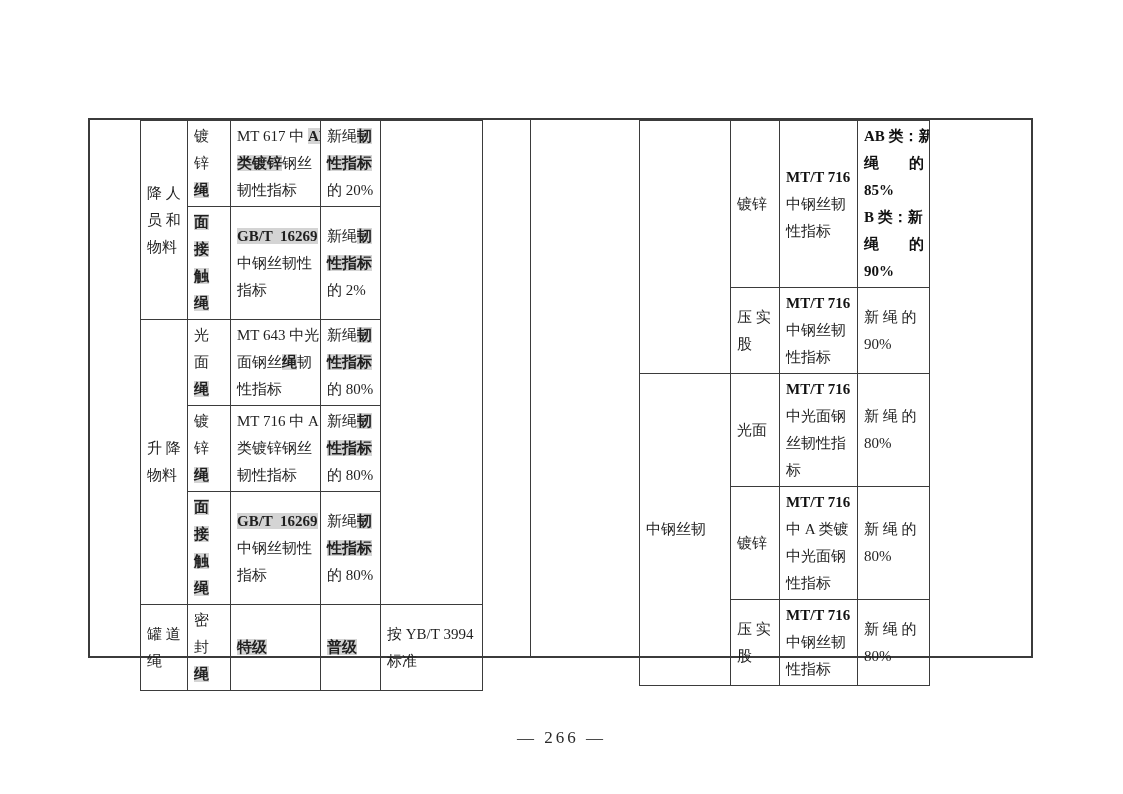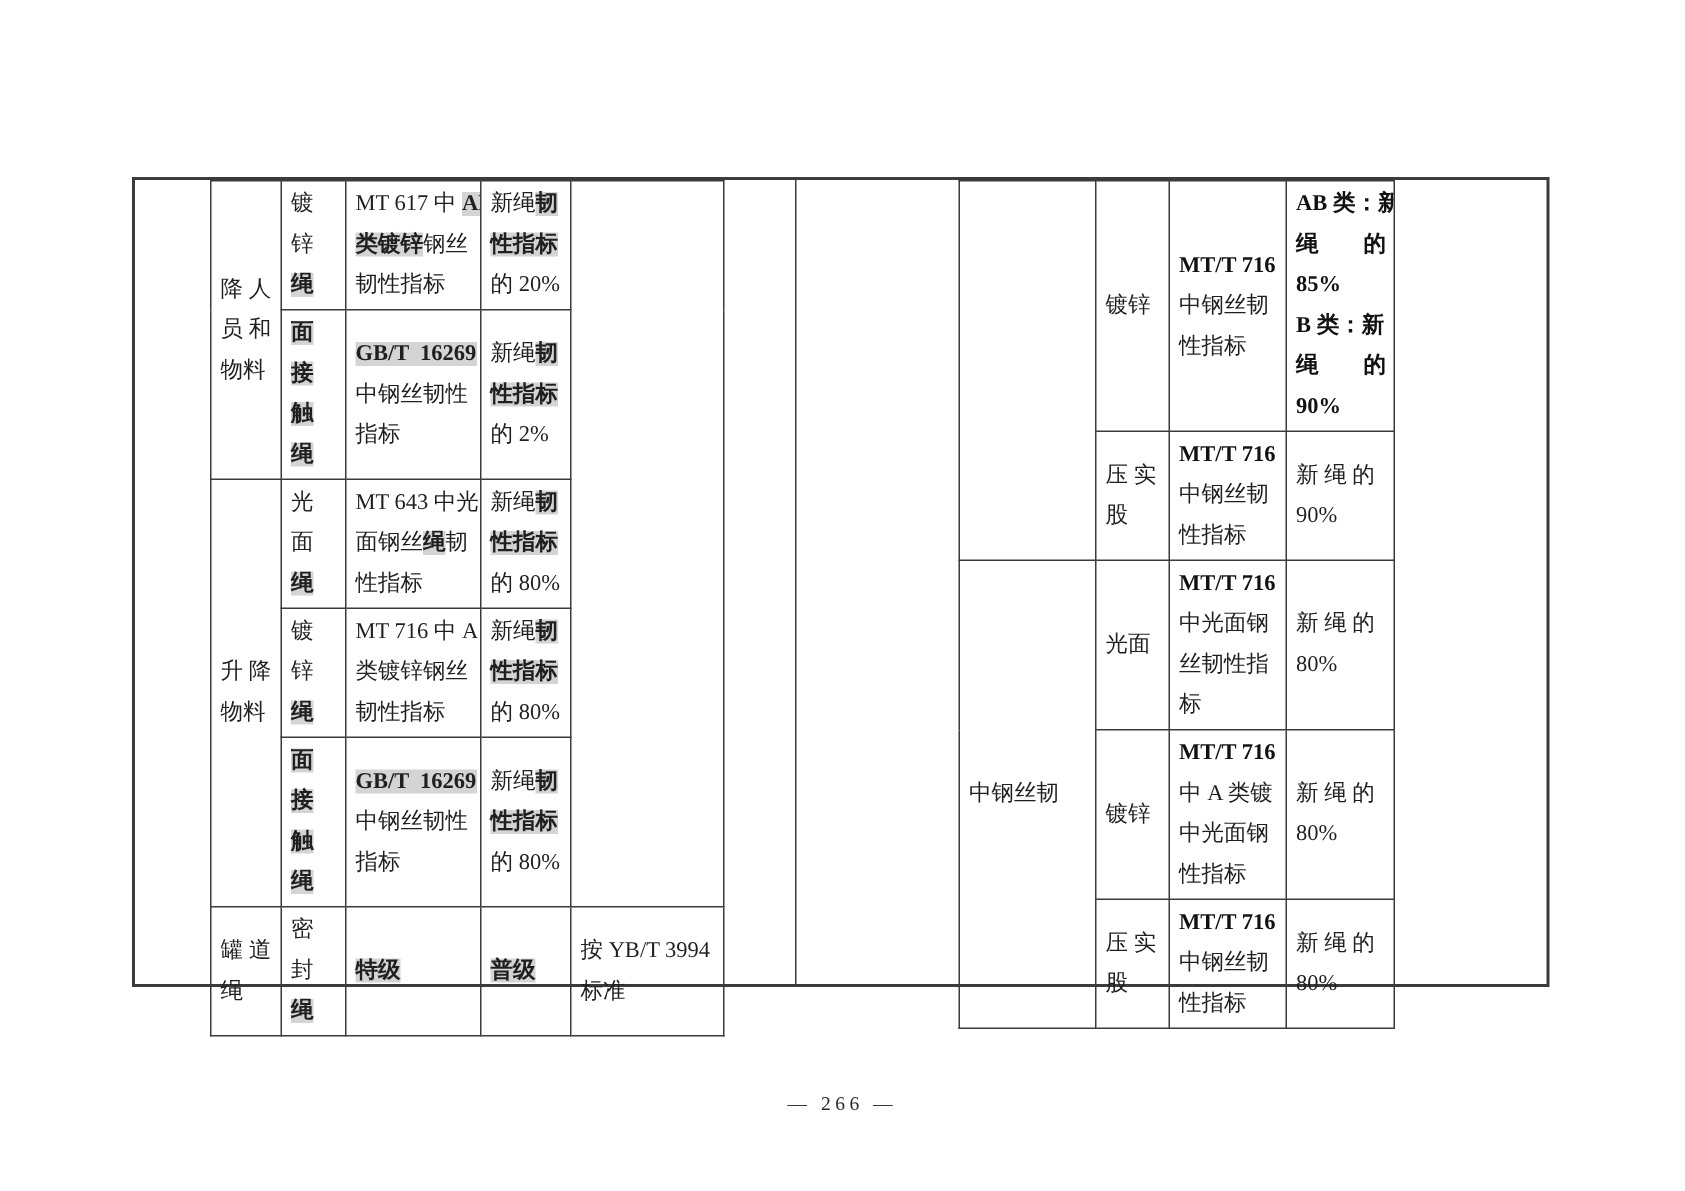--- a/index.html
+++ b/index.html
@@ -29,21 +29,21 @@
   .tl { white-space:pre; }
   .hl { background:#d4d4d4; font-weight:700; }
   .bd { font-weight:700; color:#111111; }
   
   .vline {
     position:absolute; top:0; bottom:0; left:440px; width:0;
     border-left:1px solid #3b3b3b;
   }
   .pageno {
     position:absolute; left:0; right:0; top:728px; text-align:center;
-    font-size:13px; letter-spacing:3px; color:#2a2a2a;
+    font-size:17px; letter-spacing:3px; color:#2a2a2a;
   }
 </style>
 </head>
 <body>
 
 <div class="page">
 
   <div class="grid">
 
     <table class="sub" id="left-table">

